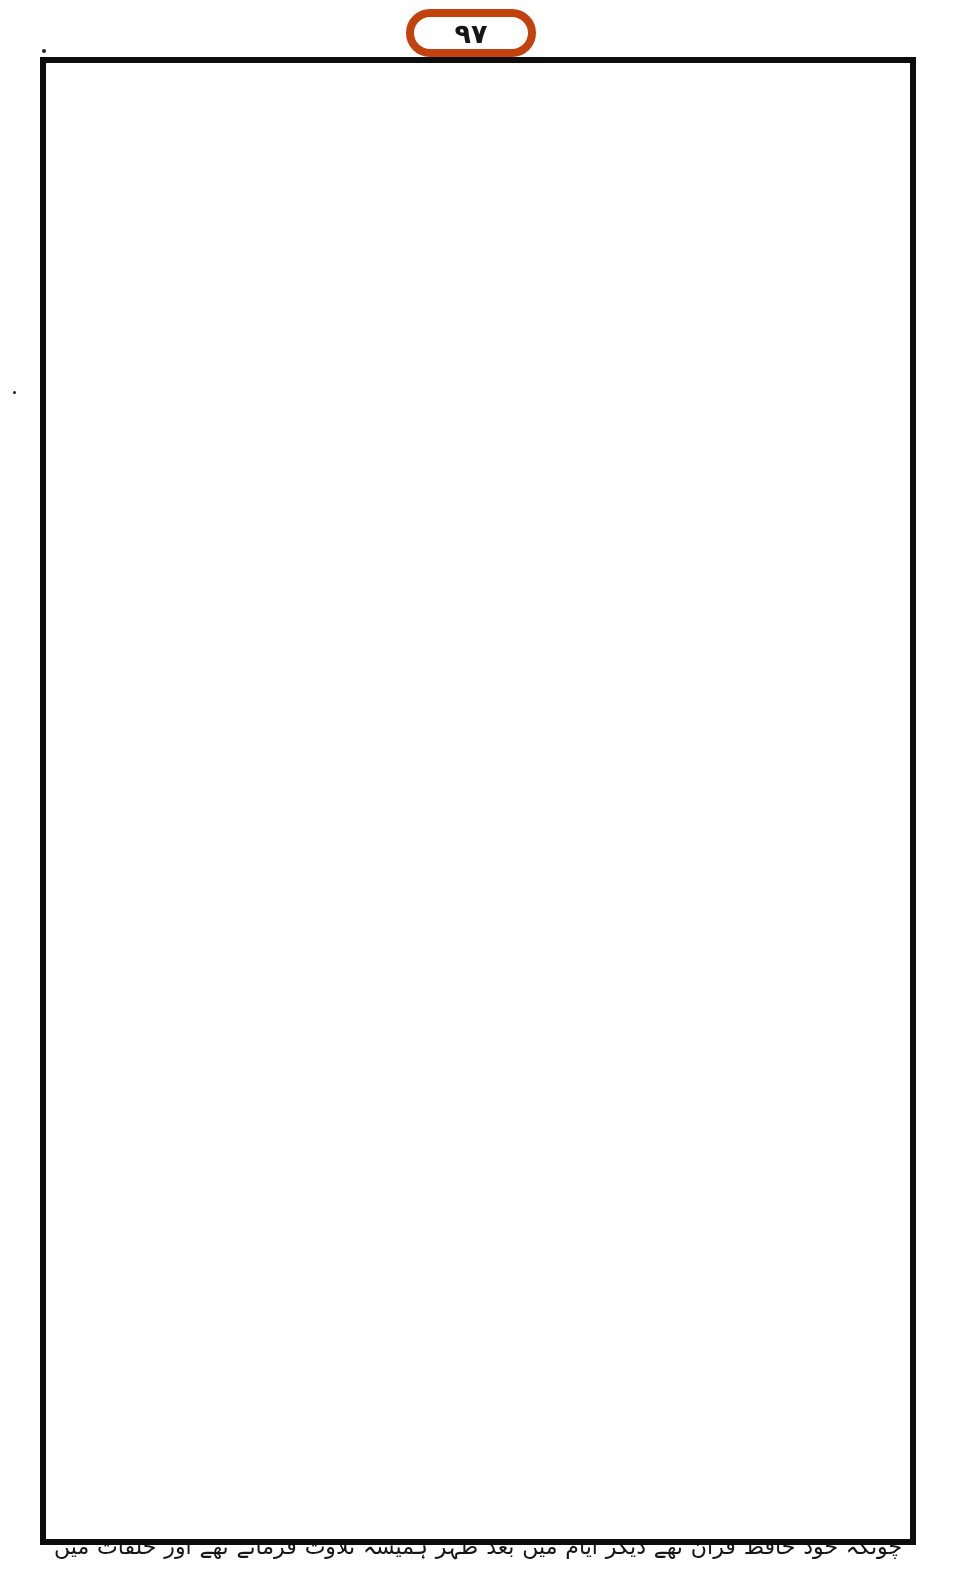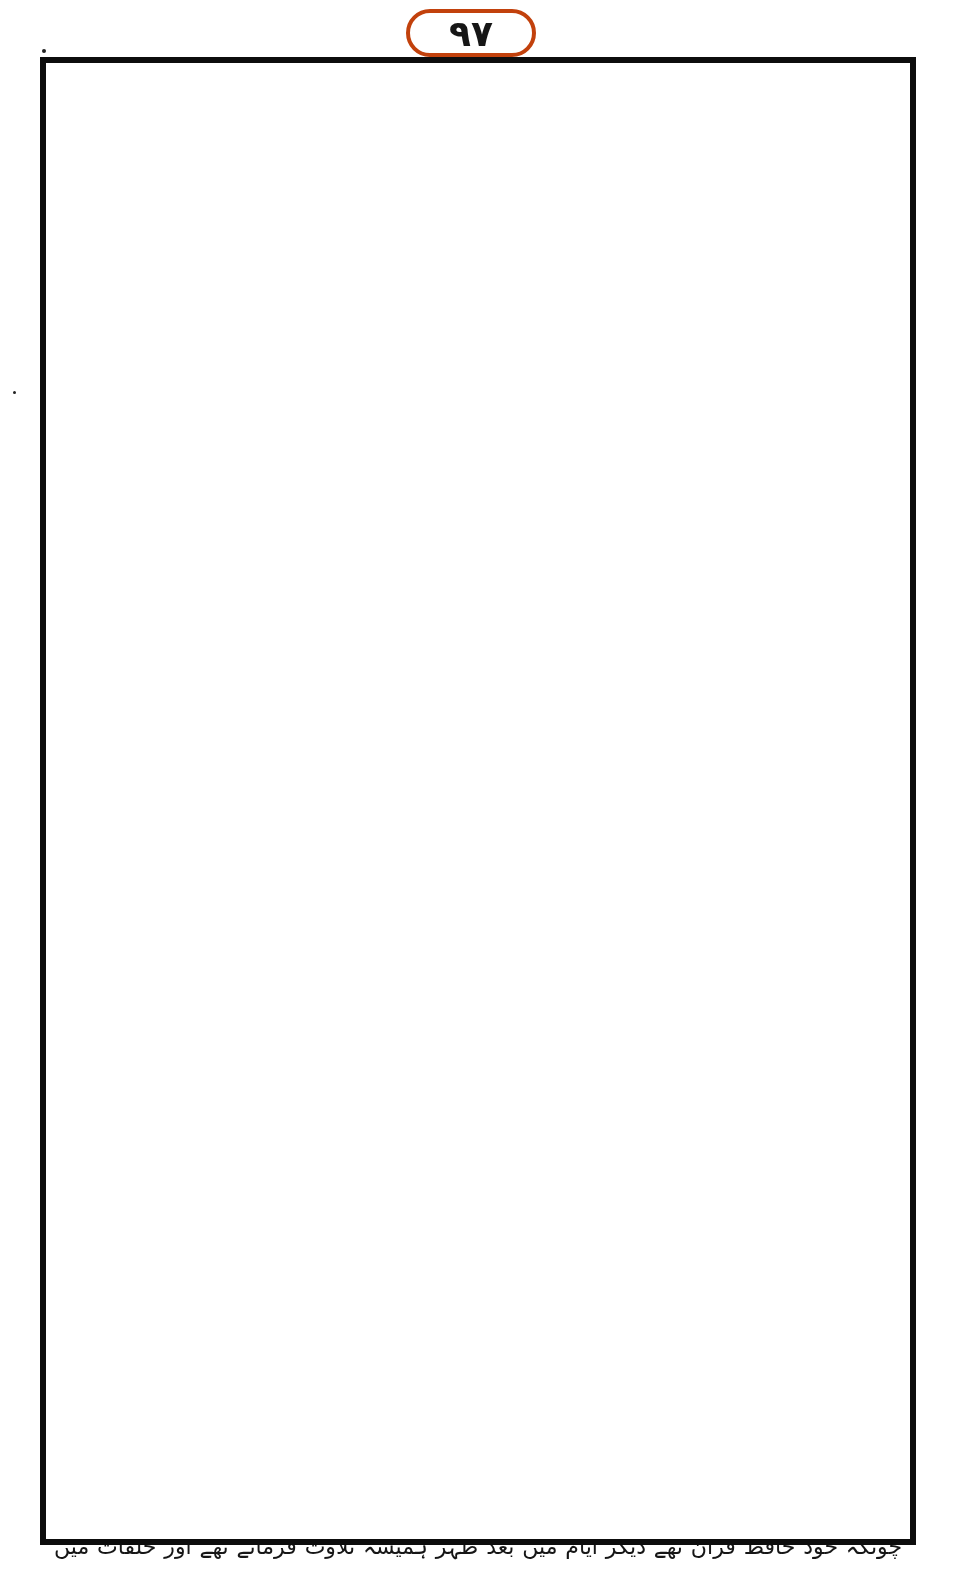--- a/index.html
+++ b/index.html
@@ -15,27 +15,27 @@
     color: #161616;
     overflow: hidden;
   }
   .page-number-badge {
     position: absolute;
     top: 9px;
     left: 406px;
     width: 130px;
     height: 48px;
     box-sizing: border-box;
-    border: 4px solid #c2410c;
+    border: 8px solid #c2410c;
     border-radius: 26px;
     background: #ffffff;
     display: flex;
     align-items: center;
     justify-content: center;
-    font-size: 36px;
+    font-size: 27px;
     font-weight: bold;
     z-index: 3;
   }
   .text-frame {
     position: absolute;
     top: 57px;
     left: 40px;
     width: 876px;
     height: 1488px;
     box-sizing: border-box;

